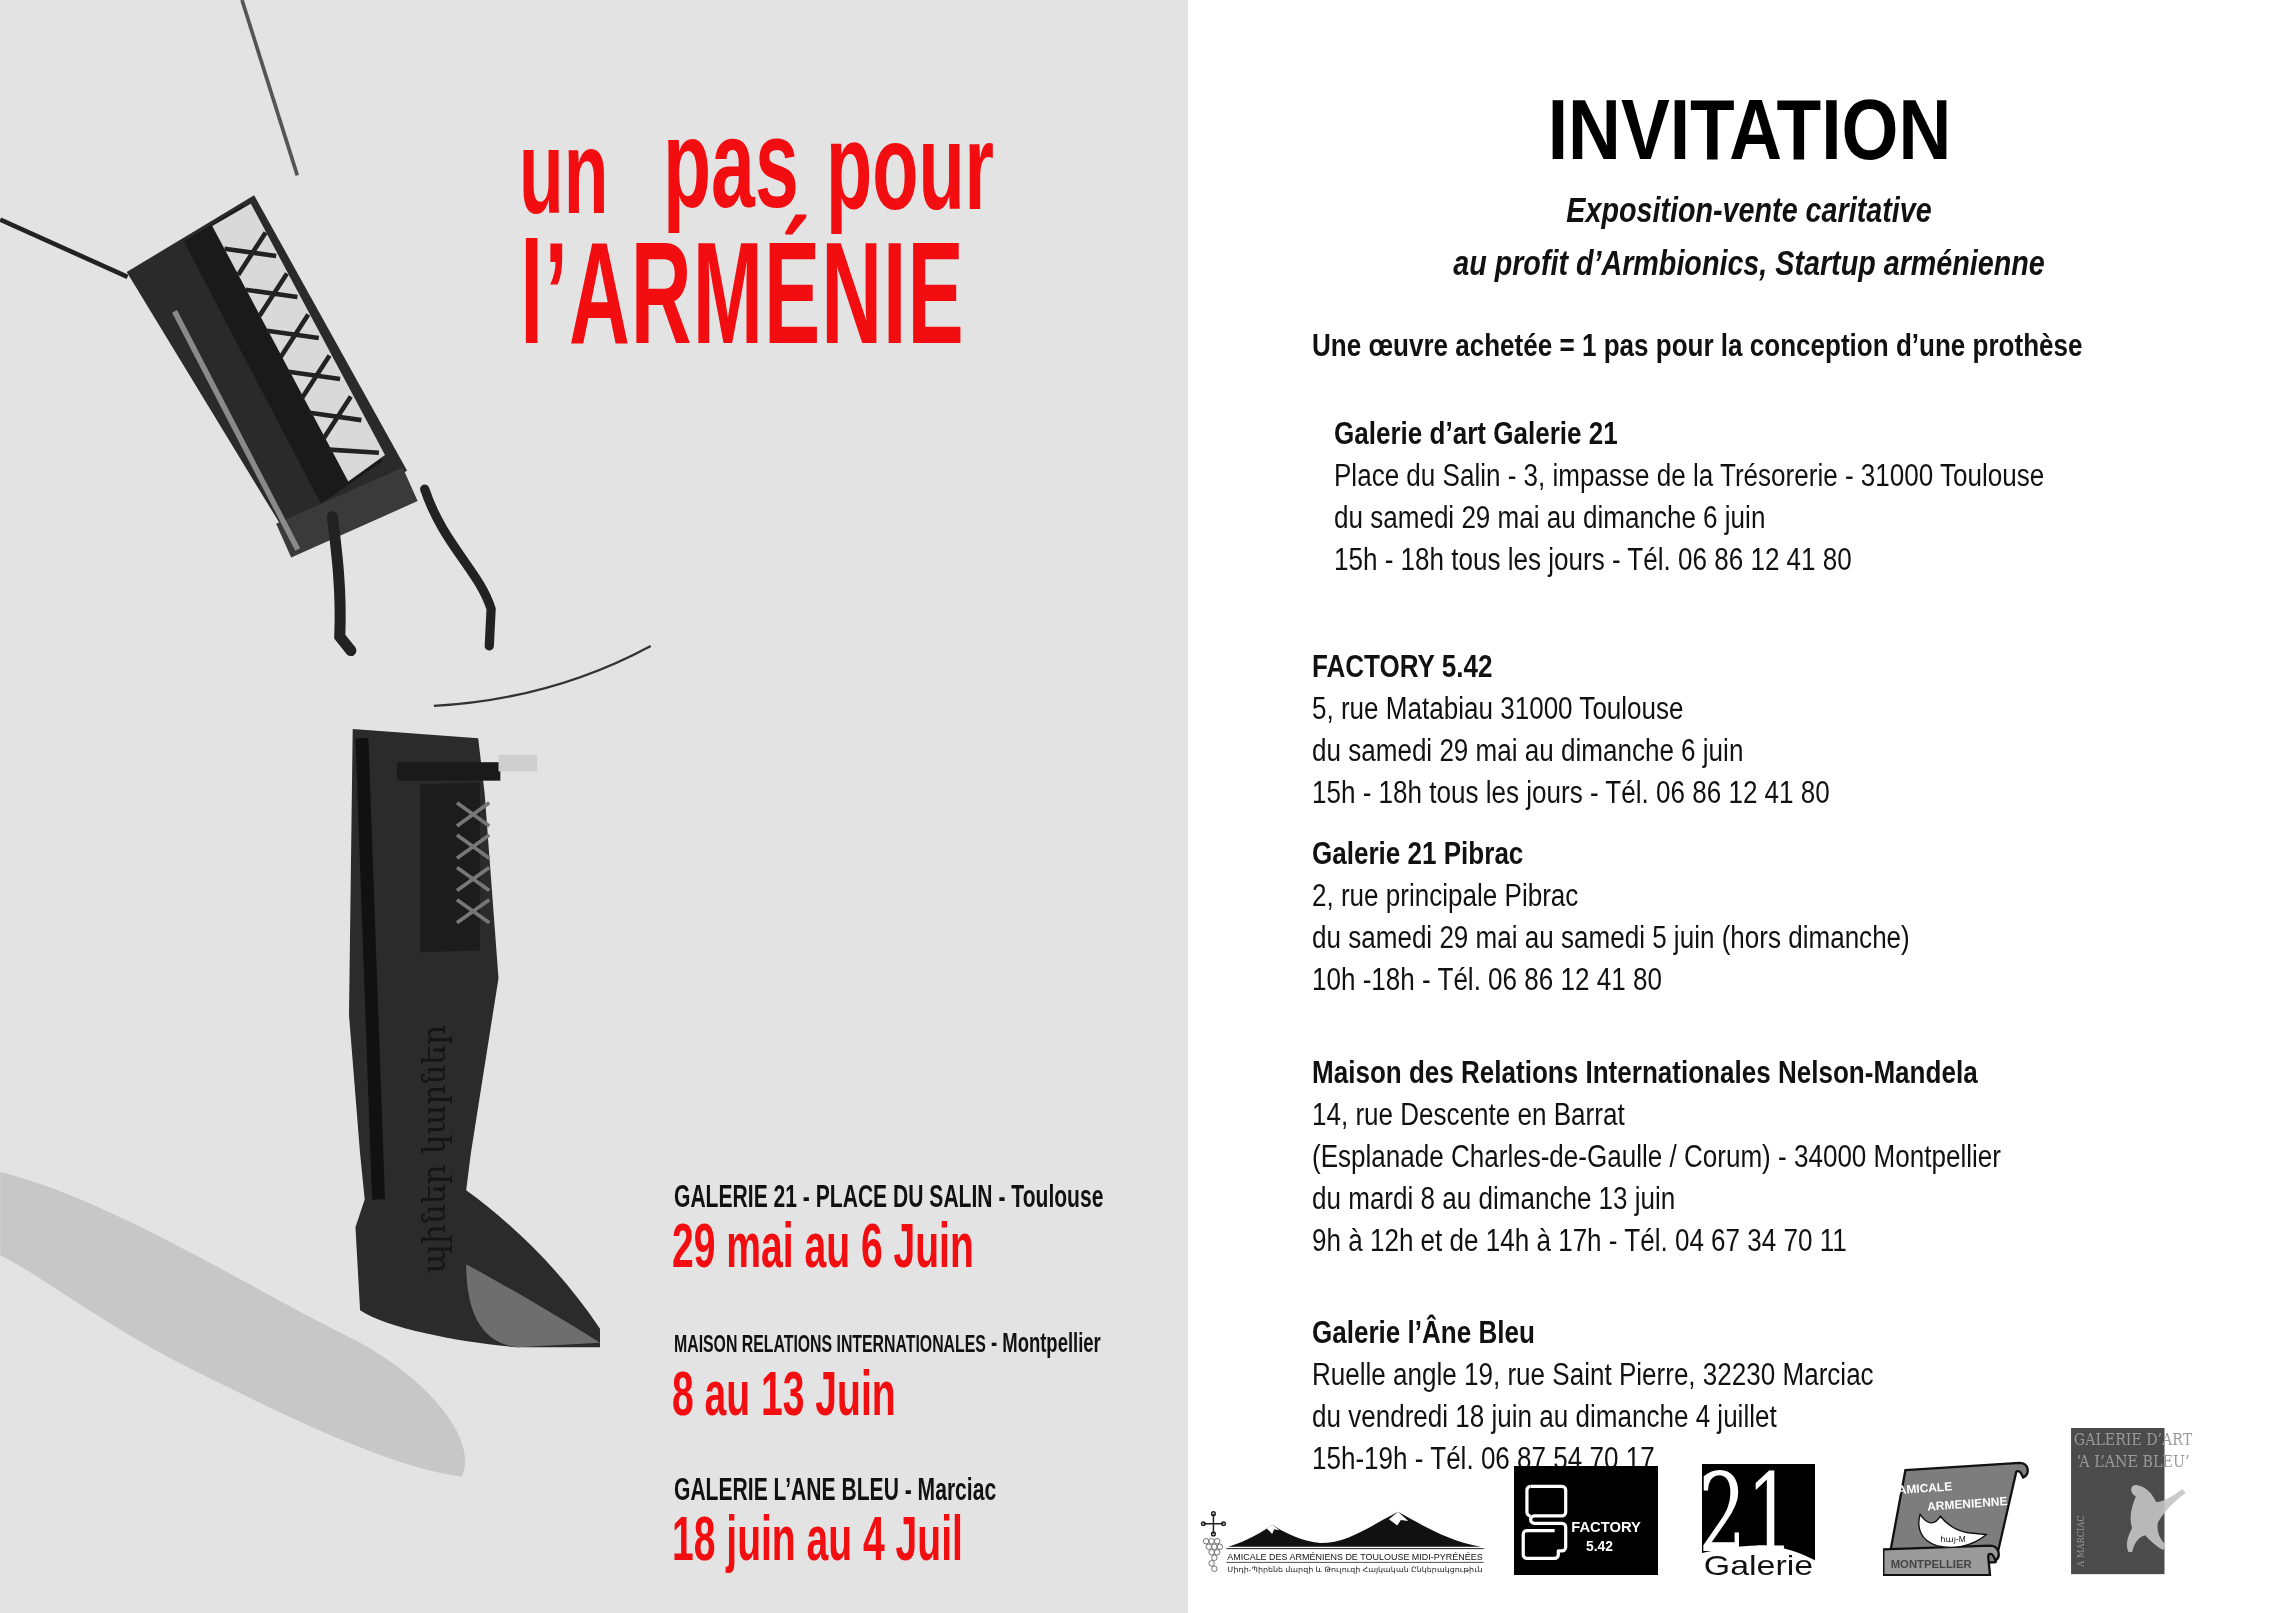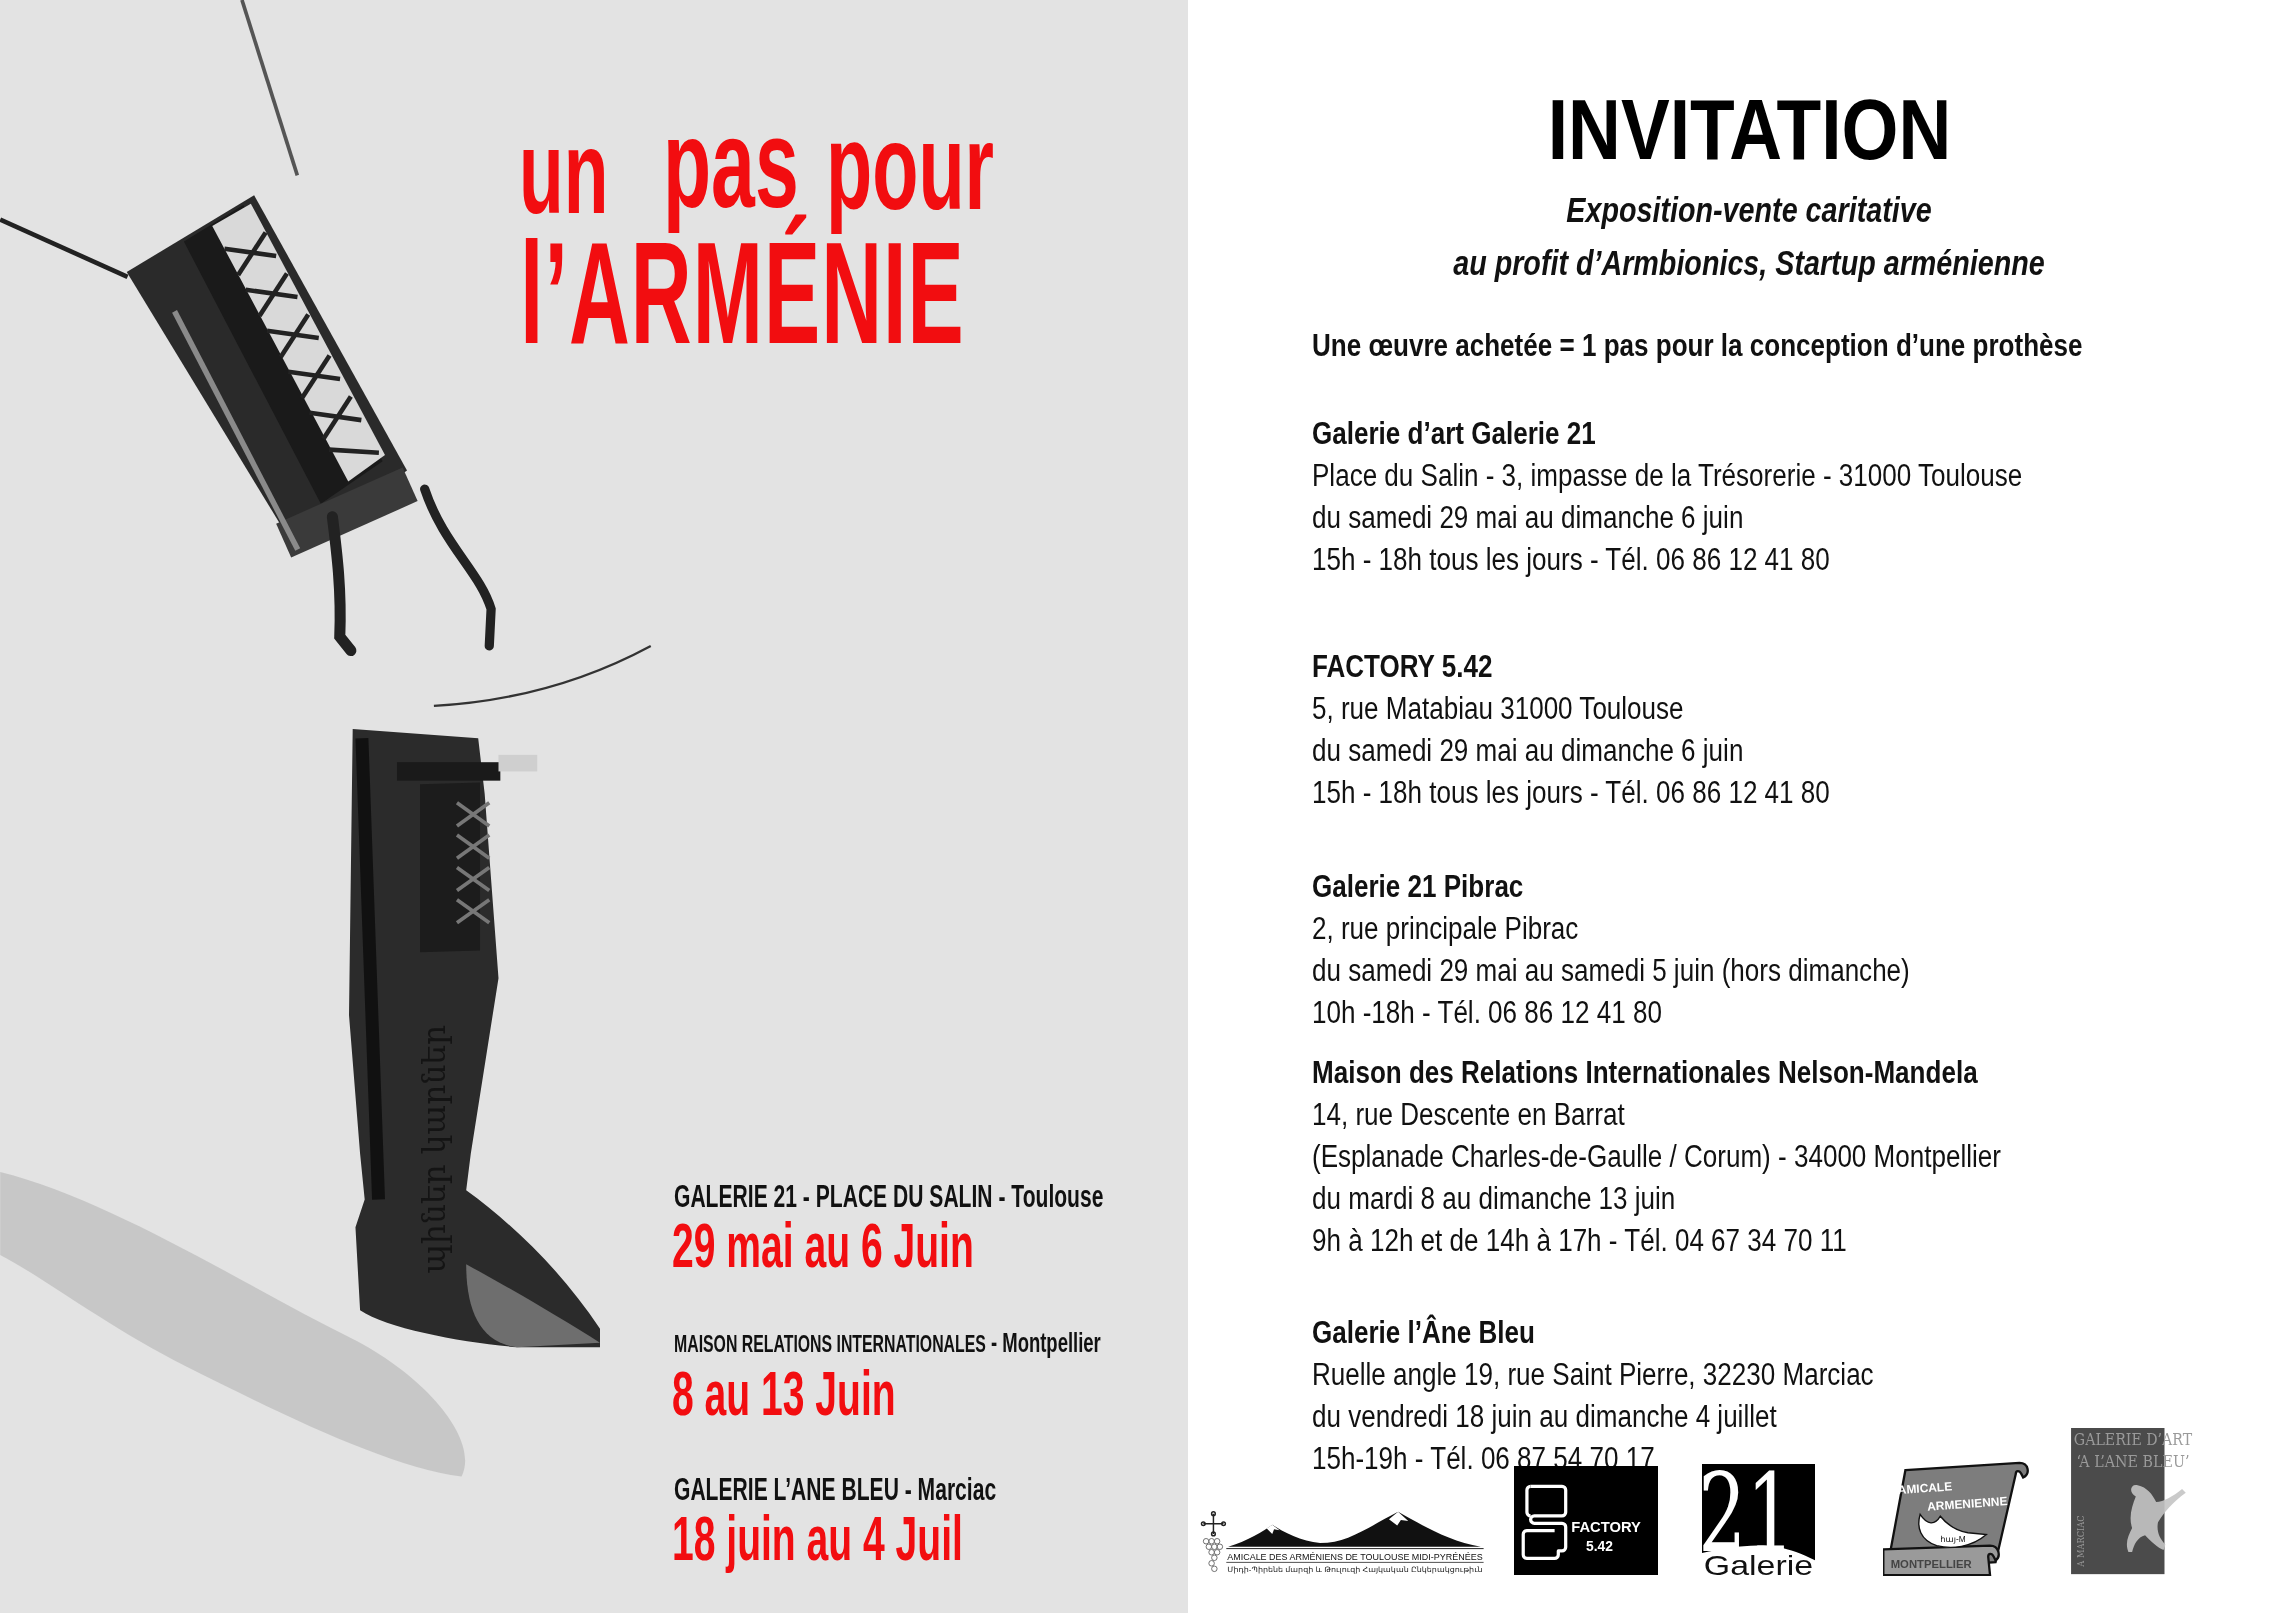--- a/index.html
+++ b/index.html
@@ -31,23 +31,23 @@
   
   .invitation { position:absolute; left:1477px; top:87px; width:545px; text-align:center; font-size:85px; font-weight:bold; color:#000; line-height:1; transform:scaleX(0.86); transform-origin:center top; }
   .subtitle { position:absolute; left:1292px; width:914px; text-align:center; font-size:35px; font-style:italic; font-weight:bold; color:#111; line-height:1; transform:scaleX(0.82); transform-origin:center top; white-space:nowrap; }
   .sub1 { top:192px; }
   .sub2 { top:245px; }
   .tagline { position:absolute; left:1312px; top:330px; font-size:31px; font-weight:bold; color:#111; line-height:1; white-space:nowrap; transform:scaleX(0.84); transform-origin:left top; }
 
   .venue { position:absolute; left:1312px; }
   .venue .vname { font-size:31px; font-weight:bold; color:#111; line-height:42px; white-space:nowrap; transform:scaleX(0.84); transform-origin:left top; height:42px; }
   .venue .vline { font-size:31px; color:#111; line-height:42px; white-space:nowrap; transform:scaleX(0.84); transform-origin:left top; height:42px; }
-  .venue-1 { top:413px; }
+  .venue-1 { top:413px;margin-left:22px; }
   .venue-2 { top:646px; }
-  .venue-3 { top:833px;margin-top:33px; }
+  .venue-3 { top:833px; }
   .venue-4 { top:1052px; }
   .venue-5 { top:1312px; }
 
   
   .logo { position:absolute; }
   .logo-amicale-toulouse { left:1200px; top:1510px; width:286px; height:68px; }
   .logo-factory { left:1514px; top:1466px; width:144px; height:109px; background:#000; }
   .logo-galerie21 { left:1702px; top:1464px; width:113px; height:113px; }
   .logo-amicale-mtp { left:1883px; top:1461px; width:146px; height:115px; }
   .logo-ane-bleu { left:2071px; top:1428px; width:125px; height:148px; }

